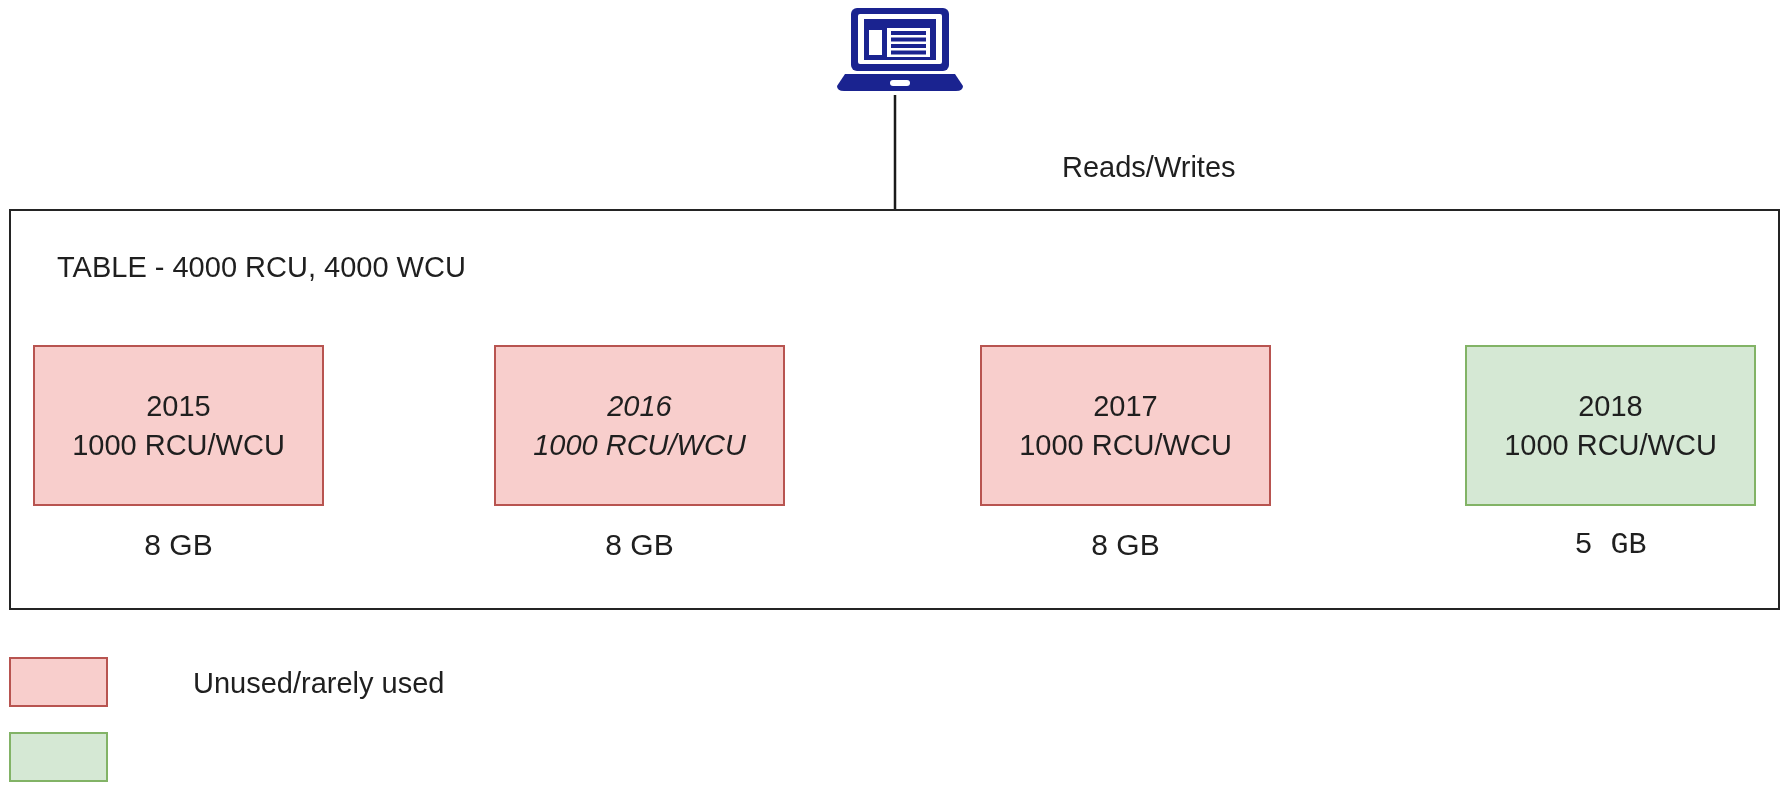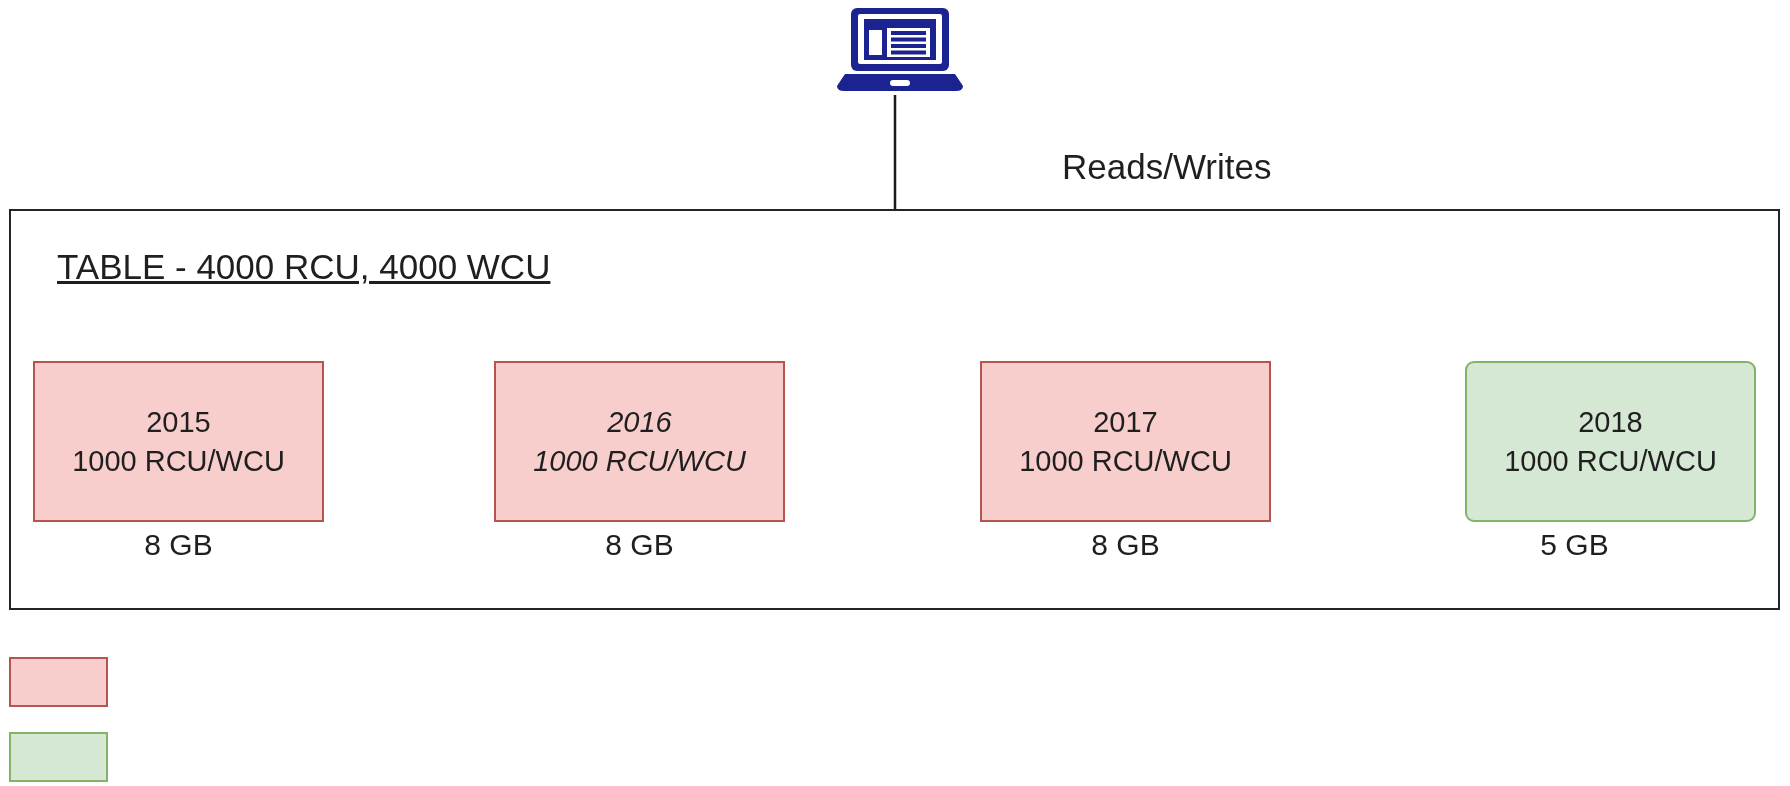--- a/index.html
+++ b/index.html
@@ -21,69 +21,69 @@
   
   #connector-svg {
     position: absolute;
     left: 0; top: 0;
     width: 1790px; height: 786px;
     pointer-events: none;
   }
 
   
   .plain-label {
-    font-size: 35px;
+    font-size: 29px;
     line-height: 34px;
     white-space: nowrap;
   }
   #reads-writes-label { left: 1062px; top: 150px; }
-  #table-title { left: 57px; top: 250px; text-decoration: underline; }
+  #table-title { left: 57px; top: 250px; }
 
   
   #table-box {
     left: 9px; top: 209px;
     width: 1767px; height: 397px;
     border: 2px solid #242424;
     background: #ffffff;
   }
 
   
   .partition {
-    top: 361px;
+    top: 345px;
     width: 287px; height: 157px;
     border: 2px solid var(--unused-border);
     background: var(--unused-fill);
     display: flex;
     flex-direction: column;
     align-items: center;
     justify-content: center;
     text-align: center;
     font-size: 29px;
     line-height: 39px;
   }
   .partition.active {
     border-color: var(--active-border);
     background: var(--active-fill);
   }
   #partition-2015 { left: 33px; }
   #partition-2016 { left: 494px; font-style: italic; }
   #partition-2017 { left: 980px; }
-  #partition-2018 { left: 1465px; border-radius: 9px; }
+  #partition-2018 { left: 1465px; }
 
   .size-label {
     top: 529px;
     width: 291px;
     text-align: center;
     font-size: 30px;
     line-height: 32px;
   }
   #size-2015 { left: 33px; }
   #size-2016 { left: 494px; }
   #size-2017 { left: 980px; }
-  #size-2018 { left: 1429px; }
+  #size-2018 { left: 1465px; font-family: Liberation Mono, monospace; }
 
   
   .legend-swatch {
     left: 9px;
     width: 95px; height: 46px;
     border-width: 2px;
     border-style: solid;
   }
   #legend-swatch-unused {
     top: 657px;
@@ -151,16 +151,17 @@
     <div>2018</div>
     <div>1000 RCU/WCU</div>
   </div>
 
   <div id="size-2015" class="abs size-label">8 GB</div>
   <div id="size-2016" class="abs size-label">8 GB</div>
   <div id="size-2017" class="abs size-label">8 GB</div>
   <div id="size-2018" class="abs size-label">5 GB</div>
 
   <div id="legend-swatch-unused" class="abs legend-swatch"></div>
+  <div id="legend-label-unused" class="abs legend-label">Unused/rarely used</div>
 
   <div id="legend-swatch-active" class="abs legend-swatch"></div>
 
 </div>
 
 </body></html>

